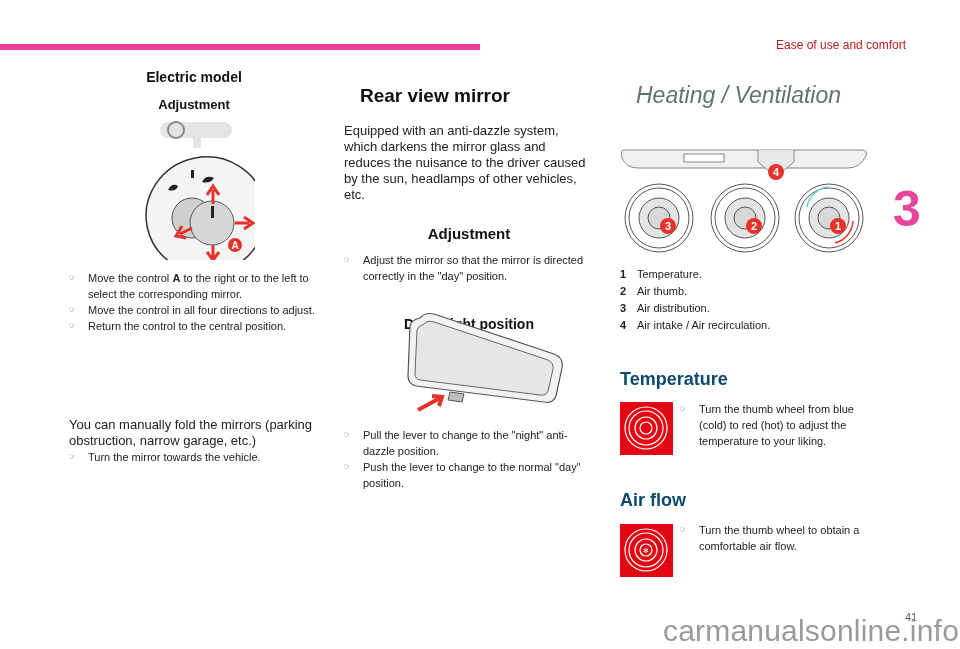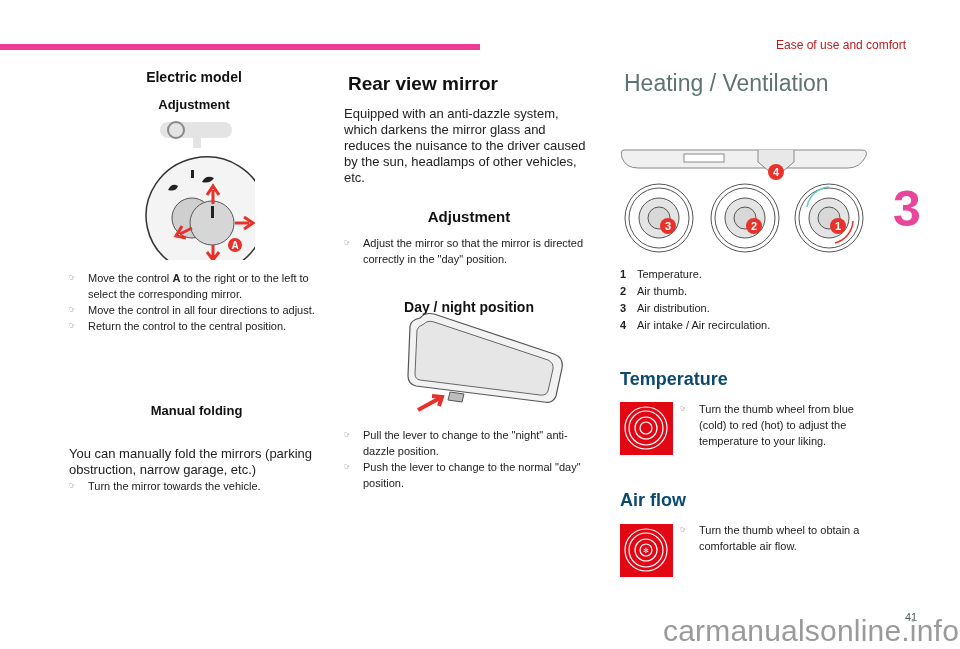--- a/index.html
+++ b/index.html
@@ -4,21 +4,21 @@
 <style>
   html,body{margin:0;padding:0;background:#fff;}
   body{width:960px;height:649px;position:relative;overflow:hidden;font-family:"Liberation Sans",sans-serif;color:#222;}
   .abs{position:absolute;}
   .topbar{left:0;top:44px;width:480px;height:6px;background:#ee3a97;}
   .section-title{left:776px;top:38px;font-size:12px;color:#b91c1c;}
   .chapter{left:893px;top:180px;font-size:50px;font-weight:bold;color:#e8459b;}
   .page-num{left:905px;top:611px;font-size:11px;color:#4f6460;}
   .watermark{left:663px;top:614px;font-size:30px;color:#9a9a9a;letter-spacing:0.2px;}
   h2{margin:0;font-size:14px;font-weight:bold;color:#111;text-align:center;}
-  h1{margin:4px;font-size:19px;font-weight:bold;color:#111;}
+  h1{margin:16px;font-size:19px;font-weight:bold;color:#111;}
   h1.grey{font-weight:normal;font-size:23px;color:#5f7472;}
   h3{margin:0;font-size:16px;font-weight:bold;color:#0c4a6e;}
   p,.txt{margin:0;font-size:13px;line-height:16px;color:#222;}
   .bullet{position:relative;padding-left:19px;font-size:11px;line-height:16px;}
   .bullet .bi{position:absolute;left:0;top:0;font-size:8px;color:#555;}
   .num-row{display:flex;font-size:11px;line-height:17px;}
   .num-row .n{width:17px;font-weight:bold;}
   .icon-box{width:53px;height:53px;background:#e30613;}
 </style>
 </head>
@@ -61,22 +61,21 @@
     <span class="bi">☞</span>
     <span>Move the control in all four directions to adjust.</span>
   </div>
   <div class="bullet">
     <span class="bi">☞</span>
     <span>Return the control to the central position.</span>
   </div>
 </div>
 
 <div class="abs" style="left:69px;top:403px;width:255px;">
-  <h2 style="font-size:13px;">Manual folding</h2>
-  <p style="margin-top:28px;">You can manually fold the mirrors (parking obstruction, narrow garage, etc.)</p>
+  <p style="margin-top:14px;">You can manually fold the mirrors (parking obstruction, narrow garage, etc.)</p>
   <div class="bullet">
     <span class="bi">☞</span>
     <span>Turn the mirror towards the vehicle.</span>
   </div>
 </div>
 
 <div class="abs" style="left:344px;top:69px;width:250px;">
   <h1>Rear view mirror</h1>
   <p style="margin-top:11px;">Equipped with an anti-dazzle system, which darkens the mirror glass and reduces the nuisance to the driver caused by the sun, headlamps of other vehicles, etc.</p>
   <h2 style="margin-top:22px;font-size:15px;">Adjustment</h2>
@@ -98,21 +97,21 @@
   <div class="bullet">
     <span class="bi">☞</span>
     <span>Pull the lever to change to the "night" anti-dazzle position.</span>
   </div>
   <div class="bullet">
     <span class="bi">☞</span>
     <span>Push the lever to change to the normal "day" position.</span>
   </div>
 </div>
 
-<div class="abs" style="left:620px;top:66px;width:260px;">
+<div class="abs" style="left:620px;top:66px;width:260px;font-style:italic;">
   <h1 class="grey">Heating / Ventilation</h1>
 </div>
 
 <svg class="abs" style="left:620px;top:145px;" width="250" height="120" viewBox="0 0 250 120">
   <path d="M4 5 h238 q6 0 4 6 q-6 12 -18 12 h-210 q-12 0 -16 -10 q-2 -8 2 -8z" fill="#f0f0f0" stroke="#888"></path>
   <rect x="64" y="9" width="40" height="8" fill="#fff" stroke="#888"></rect>
   <path d="M138 5 v12 l12 10 h12 l12 -10 v-12" fill="#e8e8e8" stroke="#888"></path>
   <g fill="none" stroke="#555">
     <circle cx="39" cy="73" r="34"></circle>
       <circle cx="39" cy="73" r="30"></circle>

